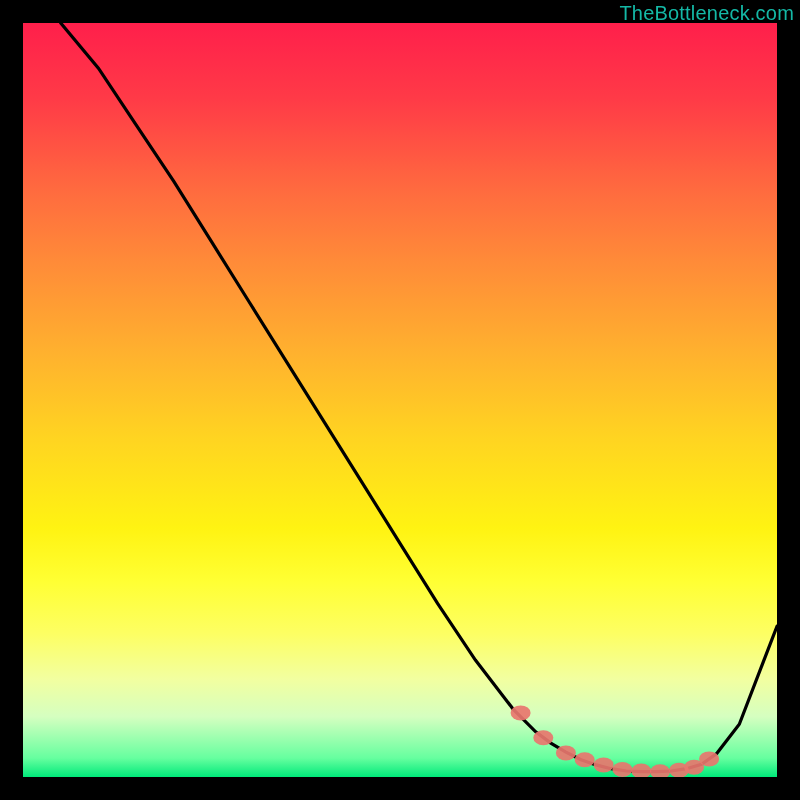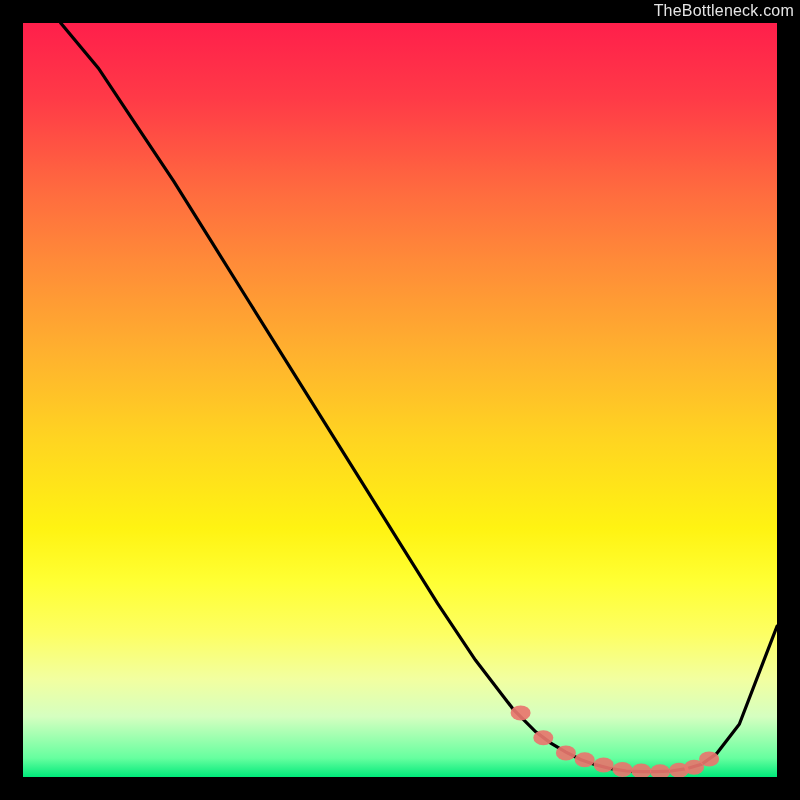--- a/index.html
+++ b/index.html
@@ -38,22 +38,22 @@
       #f2ffa0 87%,
       #d5ffc0 92%,
       #66ff9f 97.5%,
       #00e97a 100%
     );
   }
   .watermark {
     position: absolute;
     top: 2px;
     right: 6px;
-    color: #e5e5e5;
-    font-size: 16px;
+    color: #14b8a6;
+    font-size: 20px;
     font-weight: 500;
     letter-spacing: 0.2px;
   }
   svg.curve {
     position: absolute;
     left: 0;
     top: 0;
   }
 </style>
 </head>

